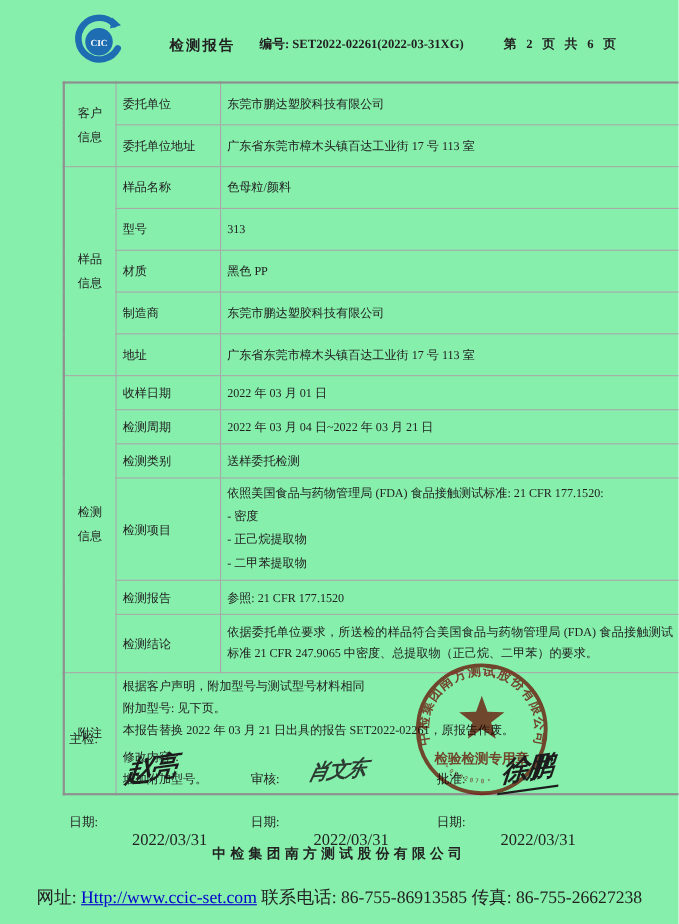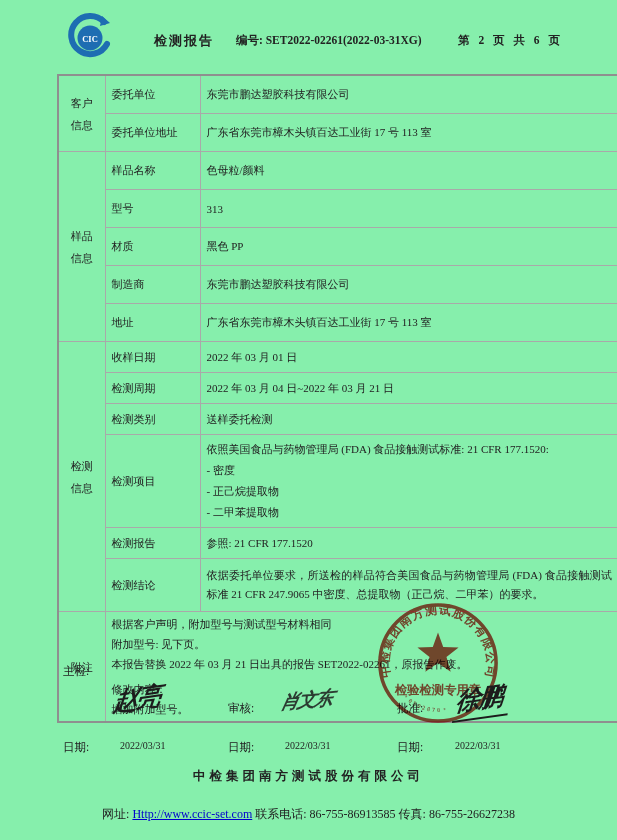--- a/index.html
+++ b/index.html
@@ -24,37 +24,37 @@
   td.fld{width:95px;padding-left:10px;}
   td.val{padding-left:13px;padding-right:8px;}
   .mline{line-height:21px;padding:3px 0;margin-top:17px;}
   .mline .ln{white-space:normal;}
   td.justify{text-align:justify;line-height:19px;padding-top:4px;padding-bottom:4px;}
   .note-cell{line-height:20px;padding:4px 0 4px 10px;margin-top:43px;}
   .note-cell .note-line:nth-child(4){margin-top:5px;}
   
   .sig-label{position:absolute;font-size:11.5px;}
   .sig-date-label{position:absolute;font-size:11.5px;}
-  .sig-date{position:absolute;font-size:10px;}
+  .sig-date{position:absolute;font-size:15px;margin-top:16px;}
   .sig-name{
     position:absolute;font-family:"DejaVu Serif",serif;font-style:italic;font-weight:bold;
     color:#1c1c1c;letter-spacing:-2px;transform:rotate(-8deg) skewX(-14deg);
     transform-origin:left bottom;white-space:nowrap;
   }
   .sig1{left:112px;top:686px;font-size:25px;}
   .sig2{left:278px;top:690px;font-size:19px;transform:rotate(-5deg) skewX(-18deg);opacity:.85;}
   .sig3{left:452px;top:686px;font-size:25px;border-bottom:2px solid #1c1c1c;padding:0 8px 2px 2px;}
   
   .stamp{position:absolute;left:374px;top:599px;width:128px;height:128px;
     mix-blend-mode:multiply;opacity:.9;}
   
   .foot-company{position:absolute;left:0;top:768px;width:617px;text-align:center;
     font-size:12.5px;font-weight:bold;letter-spacing:4px;}
   .foot-line1{position:absolute;left:0;top:790px;width:617px;text-align:center;font-size:10.5px;}
-  .foot-line2{position:absolute;left:0;top:806px;width:617px;text-align:center;font-size:12px;}
+  .foot-line2{position:absolute;left:0;top:806px;width:617px;text-align:center;font-size:16px;}
   .url{color:#0000cc;text-decoration:underline;cursor:pointer;}
   .gap{display:inline-block;width:14px;}
 </style>
 </head>
 <body>
 
 <div class="page">
 
   <div class="header">
     <svg class="logo" viewBox="0 0 52 48">

